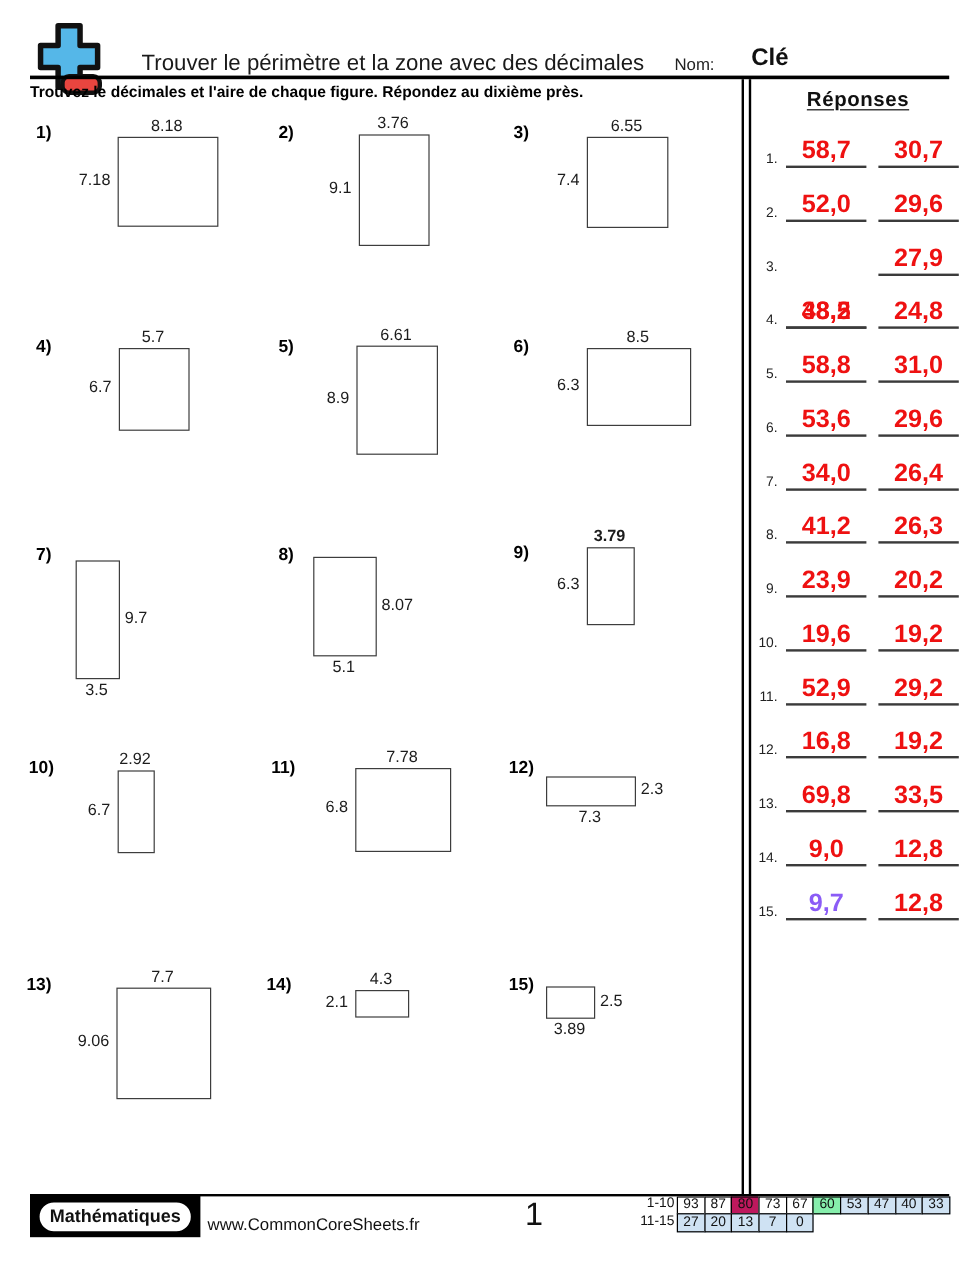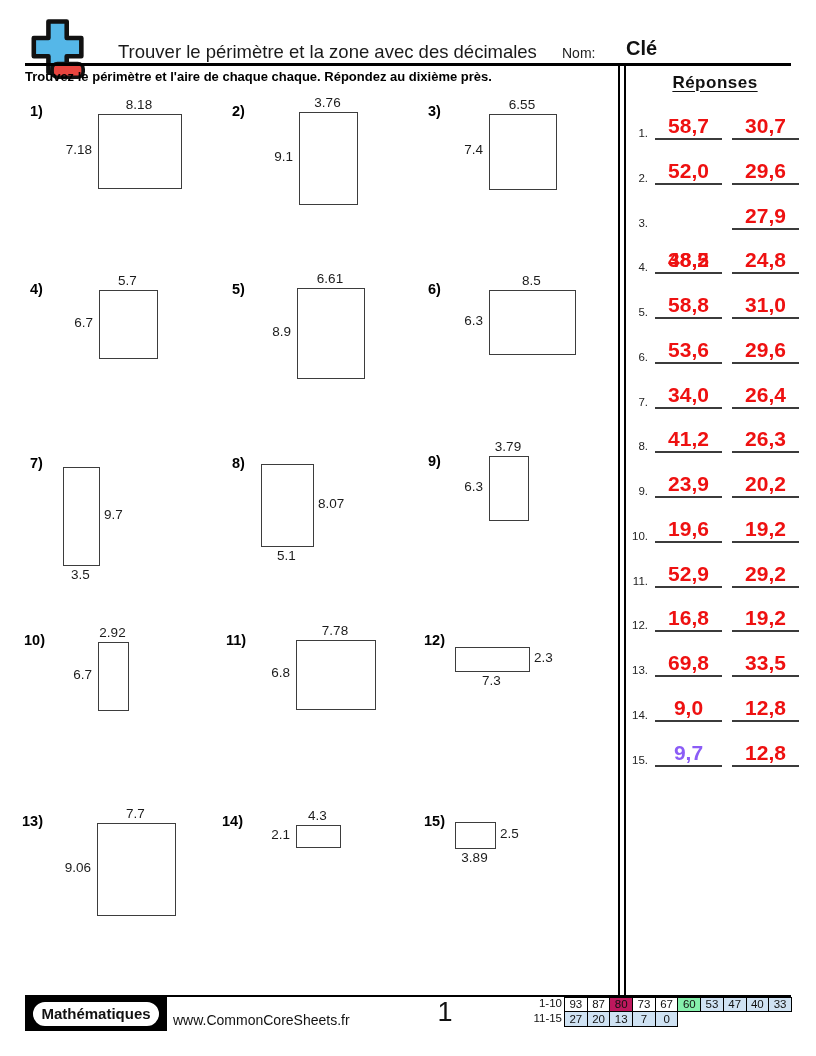--- a/index.html
+++ b/index.html
@@ -49,21 +49,21 @@
 
   <svg class="abs" style="left:21px;top:16px;" width="64" height="64" viewBox="0 0 70 70">
     <path d="M30,6 h20 v18 h16 v20 h-16 v18 h-20 v-18 h-16 v-20 h16 z" fill="#55b7e8" stroke="#111" stroke-width="5" stroke-linejoin="round"></path>
     <rect x="34" y="52" width="34" height="15" rx="6" fill="#e8453f" stroke="#111" stroke-width="4"></rect>
   </svg>
 
   <div class="abs" id="worksheet-title">Trouver le périmètre et la zone avec des décimales</div>
   <div class="abs" id="name-label">Nom:</div>
   <div class="abs" id="name-value">Clé</div>
   <div class="abs" id="header-rule"></div>
-  <div class="abs" id="instruction">Trouvez le périmètre et l'aire de chaque chaque. Répondez au dixième près.</div>
+  <div class="abs" id="instruction">Trouvez le décimales et l'aire de chaque figure. Répondez au dixième près.</div>
 
   <div class="abs" id="divider"></div>
   <div class="abs" id="answers-title">Réponses</div>
   <div id="answers-list">
       <div class="ans-row" style="top:112px;">
         <span class="ans-num">1.</span>
         <div class="ans-val ans-a" style="color:#ee1111;">58,7</div>
         <div class="ans-val ans-b" style="color:#ee1111;">30,7</div>
       </div>
       <div class="ans-row" style="top:156.75px;">
@@ -166,21 +166,21 @@
       <div class="pnum" style="left:30px;top:455px;">7)</div>
       <div class="prect" style="left:63px;top:467px;width:35px;height:97px;"></div>
       <div class="dim ctr" style="left:33px;top:567px;width:95px;">3.5</div>
       <div class="dim" style="left:104px;top:506.5px;width:52px;">9.7</div>
       <div class="pnum" style="left:232px;top:455px;">8)</div>
       <div class="prect" style="left:261px;top:464px;width:51px;height:81px;"></div>
       <div class="dim ctr" style="left:231px;top:548px;width:111px;">5.1</div>
       <div class="dim" style="left:318px;top:495.5px;width:52px;">8.07</div>
       <div class="pnum" style="left:428px;top:453px;">9)</div>
       <div class="prect" style="left:489px;top:456px;width:38px;height:63px;"></div>
-      <div class="dim ctr" style="left:459px;top:439px;width:98px;">3.79</div>
+      <div class="dim ctr" style="left:459px;top:439px;width:98px;font-weight:bold;">3.79</div>
       <div class="dim rt" style="left:431px;top:478.5px;width:52px;">6.3</div>
       <div class="pnum" style="left:24px;top:632px;">10)</div>
       <div class="prect" style="left:98px;top:642px;width:29px;height:67px;"></div>
       <div class="dim ctr" style="left:68px;top:625px;width:89px;">2.92</div>
       <div class="dim rt" style="left:40px;top:666.5px;width:52px;">6.7</div>
       <div class="pnum" style="left:226px;top:632px;">11)</div>
       <div class="prect" style="left:296px;top:640px;width:78px;height:68px;"></div>
       <div class="dim ctr" style="left:266px;top:623px;width:138px;">7.78</div>
       <div class="dim rt" style="left:238px;top:665px;width:52px;">6.8</div>
       <div class="pnum" style="left:424px;top:632px;">12)</div>

